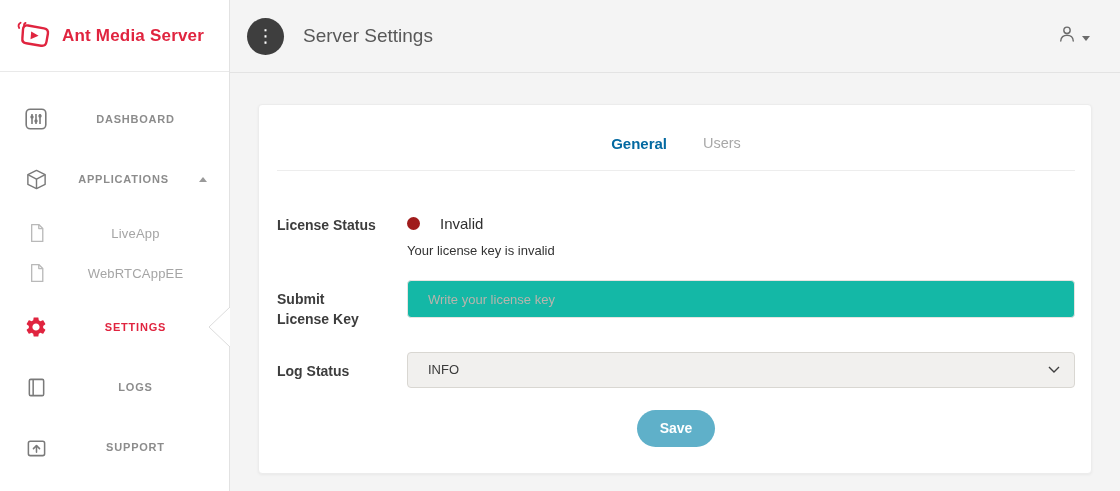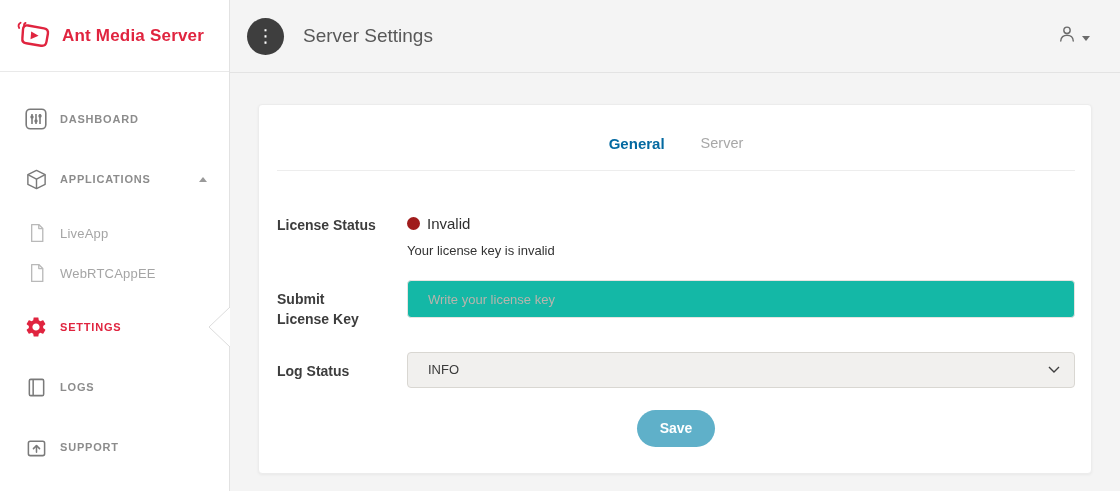--- a/index.html
+++ b/index.html
@@ -22,21 +22,21 @@
     position:relative;width:230px;flex:none;background:#fff;
     border-right:1px solid #e2e2e2;
   }
   .logo-row{
     height:72px;display:flex;align-items:center;gap:10px;
     padding:0 16px;border-bottom:1px solid #e9e9e9;cursor:pointer;
   }
   .logo-icon{color:var(--brand-red);display:flex;align-items:center;}
   .logo-text{color:var(--brand-red);font-size:17px;font-weight:600;letter-spacing:.2px;}
 
-  .nav{padding-top:25px;}
+  .nav{padding-top:25px;text-align:center;}
   .nav-item{
     display:flex;align-items:center;gap:12px;height:44px;
     padding:0 18px 0 24px;cursor:pointer;
   }
   .nav-item .ico{width:24px;display:flex;justify-content:center;color:#7d7d7d;flex:none;}
   .nav-item .lbl{
     font-size:11px;font-weight:600;letter-spacing:.8px;color:#8c8c8c;
     flex:1;
   }
   .nav-item.dashboard{margin-bottom:16px;}
@@ -87,21 +87,21 @@
 
   .form{padding-top:44px;}
   .form-row{display:flex;margin-bottom:22px;}
   .form-label{
     width:130px;flex:none;font-size:14px;font-weight:600;color:#3d3d3d;line-height:1.45;
   }
   .form-label .constrain{display:inline-block;max-width:88px;}
   .form-field{flex:1;min-width:0;}
   .pt{padding-top:9px;}
 
-  .status-line{display:flex;align-items:center;gap:7px;}
+  .status-line{display:flex;align-items:center;gap:20px;}
   .status-dot{width:13px;height:13px;border-radius:50%;background:var(--status-dot);flex:none;}
   .status-value{font-size:15px;color:#2f2f2f;font-weight:500;}
   .status-detail{margin-top:11px;font-size:13px;color:#333;}
 
   .text-input{
     width:100%;height:38px;border:1px solid #e6e4e1;background:#14b8a6;border-radius:4px;
     padding:0 20px;font-size:13px;color:#444;outline:none;
     font-family:"Liberation Sans",sans-serif;
   }
   .text-input::placeholder{color:#b8b4ad;}
@@ -244,21 +244,21 @@
         </span>
         <span class="caret-down"></span>
       </div>
     </header>
 
     <div class="content">
       <div class="card">
 
         <div class="tabs">
           <div class="tab active">General</div>
-          <div class="tab">Server</div>
+          <div class="tab">Users</div>
         </div>
 
         <div class="form">
 
           <div class="form-row">
             <div class="form-label">License Status</div>
             <div class="form-field">
               <div class="status-line">
                 <span class="status-dot"></span>
                 <span class="status-value">Invalid</span>

